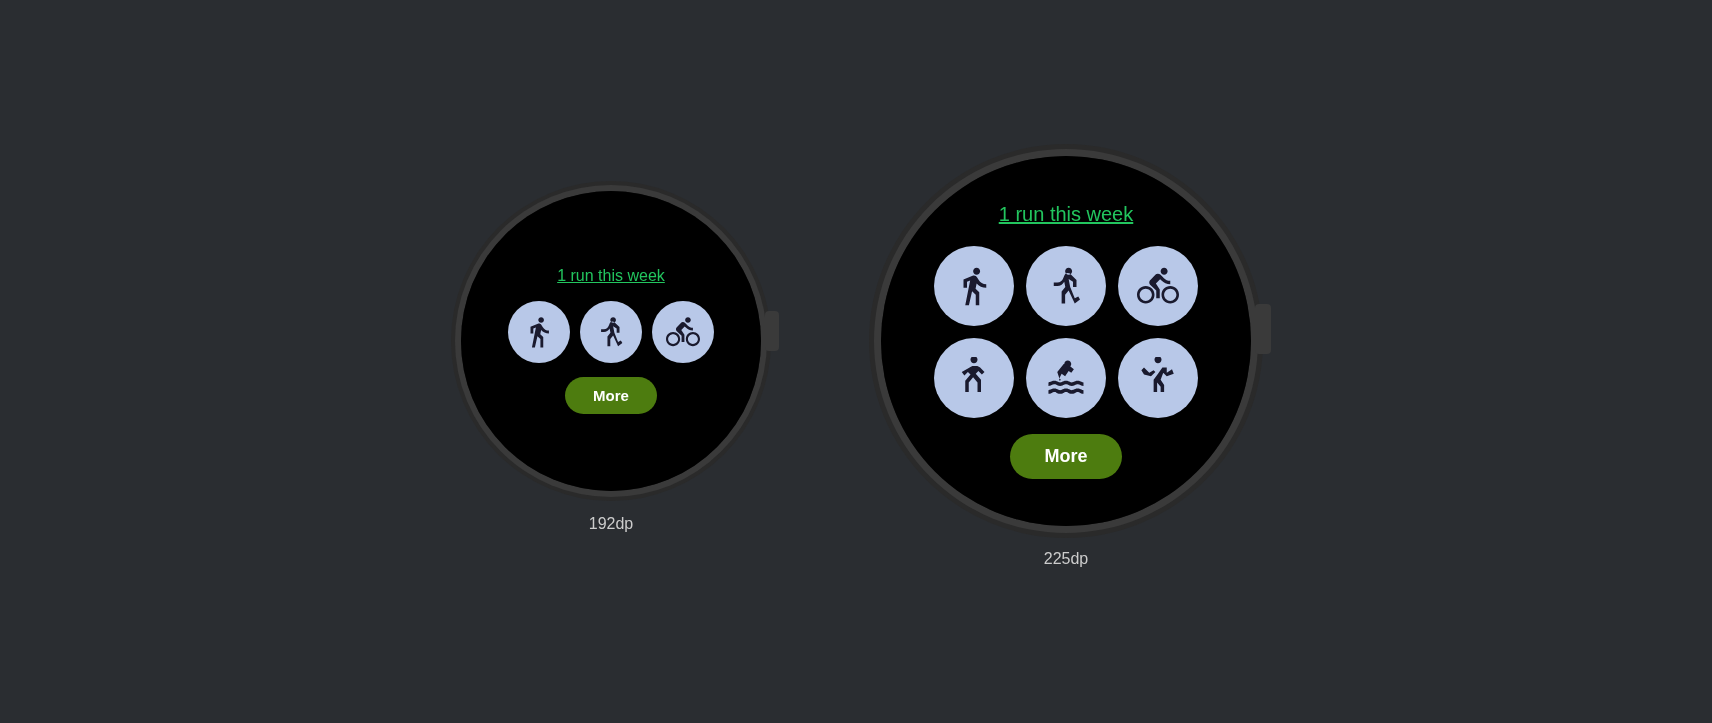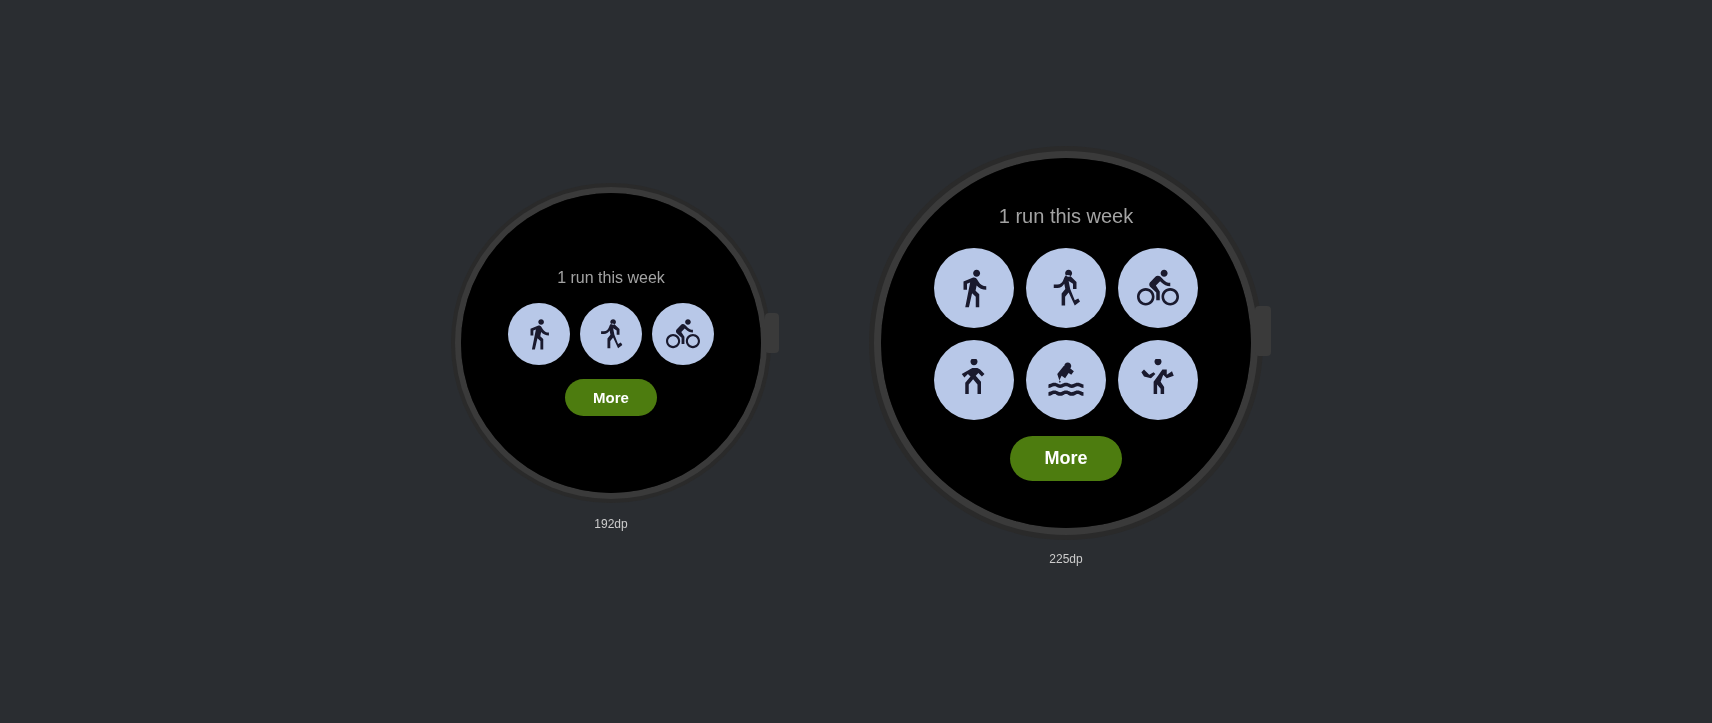--- a/index.html
+++ b/index.html
@@ -17,21 +17,21 @@
 
     .watch-container {
       display: flex;
       flex-direction: column;
       align-items: center;
       gap: 24px;
     }
 
     .watch-label {
       color: #cccccc;
-      font-size: 12px;
+      font-size: 16px;
       font-weight: 400;
     }
 
     .watch-outer {
       position: relative;
       border-radius: 50%;
       background: #1a1a1a;
       display: flex;
       align-items: center;
       justify-content: center;
@@ -79,26 +79,27 @@
       background: #000000;
       display: flex;
       flex-direction: column;
       align-items: center;
       justify-content: center;
       overflow: hidden;
       padding: 20px;
     }
 
     .watch-title {
-      color: #a3a3a3;
+      color: #22c55e;
       font-size: 16px;
       font-weight: 500;
       margin-bottom: 16px;
       text-align: center;
       white-space: nowrap;
+      text-decoration: underline;
     }
 
     .watch-outer.large .watch-title {
       font-size: 20px;
       margin-bottom: 20px;
     }
 
     .activity-grid {
       display: flex;
       flex-wrap: wrap;

